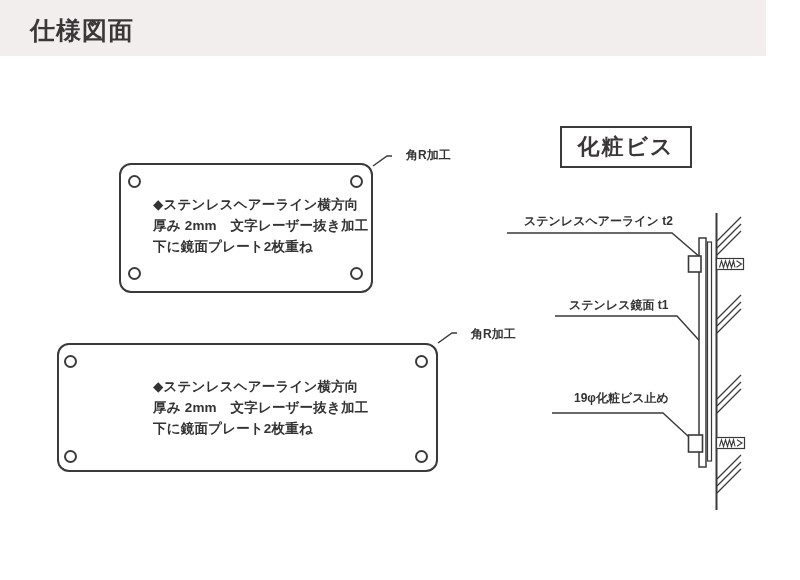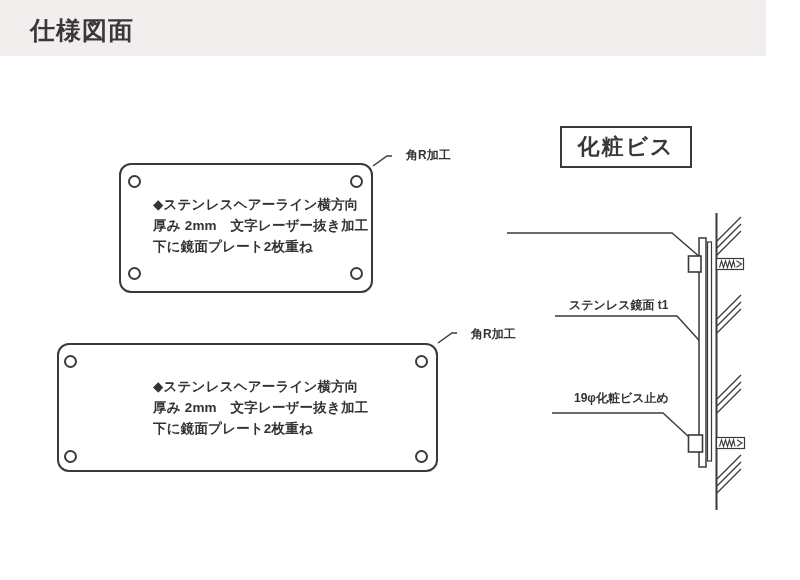--- a/index.html
+++ b/index.html
@@ -136,16 +136,17 @@
       <div>◆ステンレスヘアーライン横方向</div>
       <div>厚み 2mm　文字レーザー抜き加工</div>
       <div>下に鏡面プレート2枚重ね</div>
     </div>
   </div>
   <div class="label label-corner2">角R加工</div>
 
   <div class="detail-box">
     <span>化粧ビス</span>
   </div>
+  <div class="label label-t2">ステンレスヘアーライン t2</div>
   <div class="label label-t1">ステンレス鏡面 t1</div>
   <div class="label label-screw">19φ化粧ビス止め</div>
 
 </div>
 
 </body></html>

